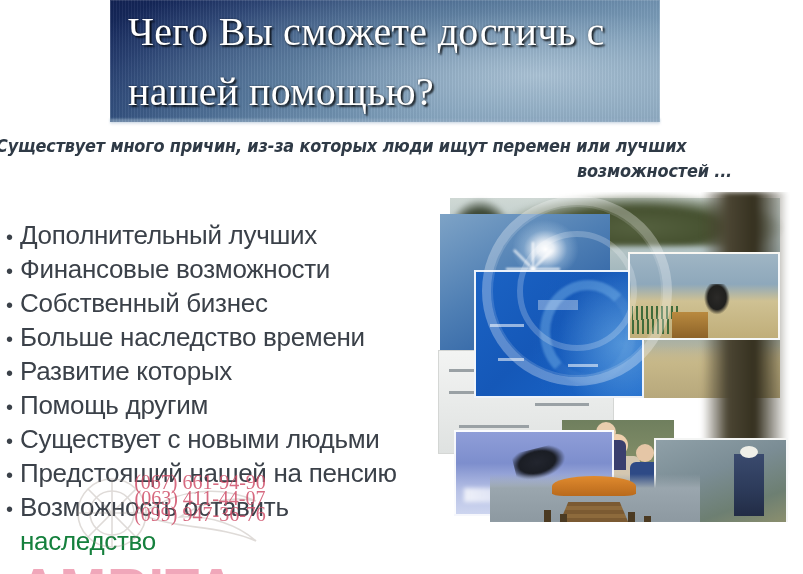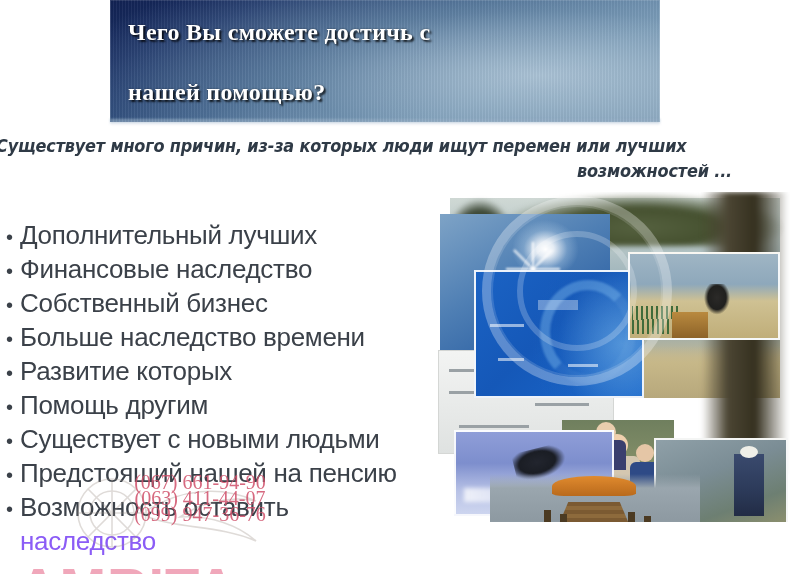--- a/index.html
+++ b/index.html
@@ -37,22 +37,22 @@
     position:absolute; left:0; bottom:-3px; width:100%; height:6px;
     background:linear-gradient(180deg, rgba(150,175,198,0.9), rgba(255,255,255,0));
     filter:blur(1.2px);
   }
   .title-text {
     position:absolute;
     left:18px; top:2px;
     width:560px;
     color:#ffffff;
     font-family:"Liberation Serif", serif;
-    font-weight:bold;
-    font-size:24px;
+    font-weight:normal;
+    font-size:40px;
     line-height:60px;
     letter-spacing:0.3px;
     text-shadow: 2px 2px 2px rgba(0,0,0,0.75), 0 0 2px rgba(0,0,0,0.5);
     white-space:pre-line;
     z-index:3;
   }
 
   
   .subtitle {
     position:absolute;
@@ -94,21 +94,21 @@
     flex:0 0 auto;
     width:14px;
     color:#3b4149;
     font-size:20px;
     line-height:34px;
   }
   .bullet-label { flex:1 1 auto; white-space:nowrap; }
   .bullet-cont {
     height:34px;
     padding-left:14px;
-    color:#8b5cf6;
+    color:#15803d;
     font-family:"Liberation Sans", sans-serif;
     font-size:26px;
     line-height:34px;
     letter-spacing:-0.3px;
     text-shadow:0 1px 0 rgba(255,255,255,0.55);
   }
 
   
   .collage {
     position:absolute;
@@ -350,21 +350,21 @@
     <span class="l2">возможностей ...</span>
   </div>
 
   <div class="bullets">
     <div class="bullet-row">
       <span class="bullet-dot">•</span>
       <span class="bullet-label">Дополнительный лучших</span>
     </div>
     <div class="bullet-row">
       <span class="bullet-dot">•</span>
-      <span class="bullet-label">Финансовые наследство</span>
+      <span class="bullet-label">Финансовые возможности</span>
     </div>
     <div class="bullet-row">
       <span class="bullet-dot">•</span>
       <span class="bullet-label">Собственный бизнес</span>
     </div>
     <div class="bullet-row">
       <span class="bullet-dot">•</span>
       <span class="bullet-label">Больше наследство времени</span>
     </div>
     <div class="bullet-row">

